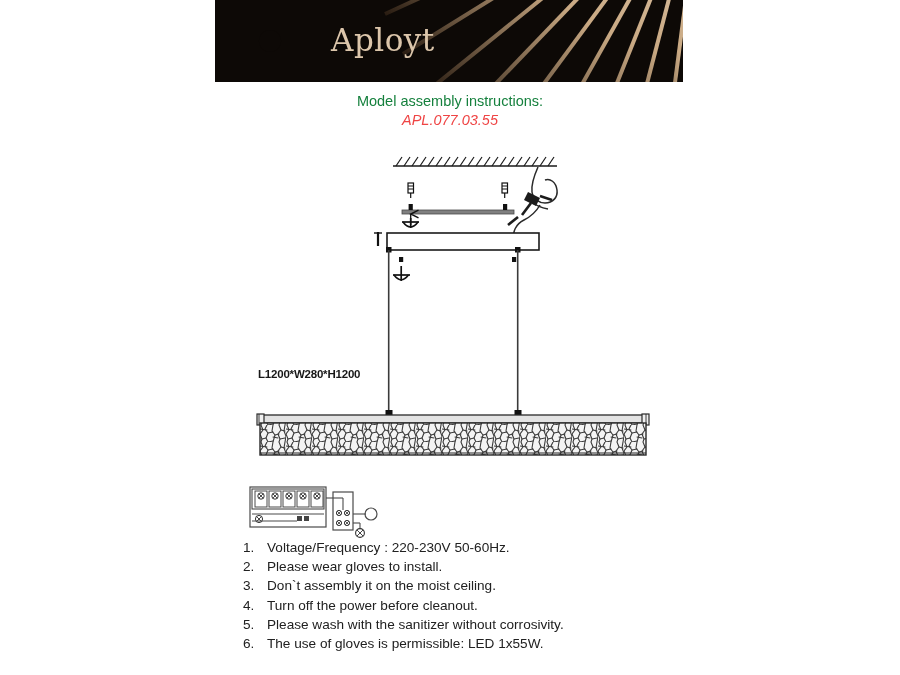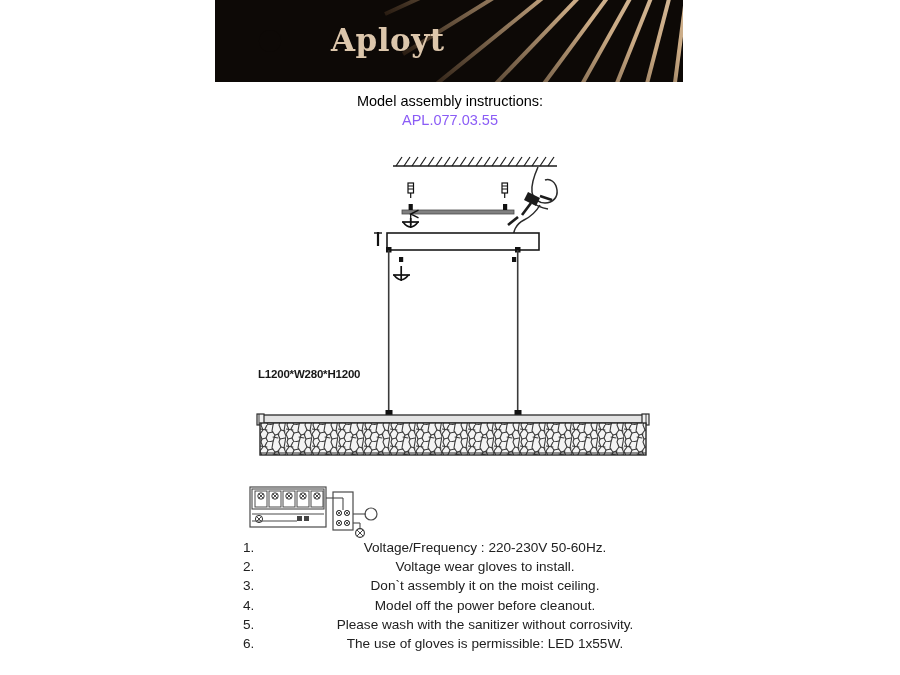--- a/index.html
+++ b/index.html
@@ -48,44 +48,45 @@
     height: 340px;
   }
   .brand-word {
     position: absolute;
     left: 116px;
     top: 20px;
     font-family: "DejaVu Serif", serif;
     font-size: 31px;
     letter-spacing: 0.5px;
     color: #dcc6ab;
-    font-weight: 700;
+    font-weight: 400;
     line-height: 40px;
     white-space: nowrap;
   }
 
   
   .title-block {
     position: absolute;
     left: 0;
     top: 92px;
     width: 900px;
     text-align: center;
   }
   .title-line-1 {
     font-size: 14.5px;
-    color: #000000;
+    color: #15803d;
     line-height: 19px;
     white-space: nowrap;
   }
   .title-line-2 {
     font-size: 14.5px;
-    color: #8b5cf6;
+    color: #ef4444;
     line-height: 19px;
     white-space: nowrap;
+    font-style: italic;
   }
 
   
   .drawing {
     position: absolute;
     left: 0;
     top: 0;
     width: 900px;
     height: 675px;
     pointer-events: none;
@@ -119,21 +120,20 @@
     color: #212121;
     white-space: nowrap;
   }
   .note-num {
     width: 24px;
     flex: 0 0 24px;
     text-align: left;
   }
   .note-text {
     flex: 1 1 auto;
-    text-align: center;
   }
 </style>
 </head>
 <body>
 
 <div class="page">
 
   <div class="banner">
 
     <svg class="banner-rays" viewBox="0 0 340 340">
@@ -477,29 +477,29 @@
 
   <div class="dim-label">L1200*W280*H1200</div>
 
   <div class="notes">
     <div class="note-row">
       <span class="note-num">1.</span>
       <span class="note-text">Voltage/Frequency : 220-230V 50-60Hz.</span>
     </div>
     <div class="note-row">
       <span class="note-num">2.</span>
-      <span class="note-text">Voltage wear gloves to install.</span>
+      <span class="note-text">Please wear gloves to install.</span>
     </div>
     <div class="note-row">
       <span class="note-num">3.</span>
       <span class="note-text">Don`t assembly it on the moist ceiling.</span>
     </div>
     <div class="note-row">
       <span class="note-num">4.</span>
-      <span class="note-text">Model off the power before cleanout.</span>
+      <span class="note-text">Turn off the power before cleanout.</span>
     </div>
     <div class="note-row">
       <span class="note-num">5.</span>
       <span class="note-text">Please wash with the sanitizer without corrosivity.</span>
     </div>
     <div class="note-row">
       <span class="note-num">6.</span>
       <span class="note-text">The use of gloves is permissible: LED 1x55W.</span>
     </div>
   </div>

